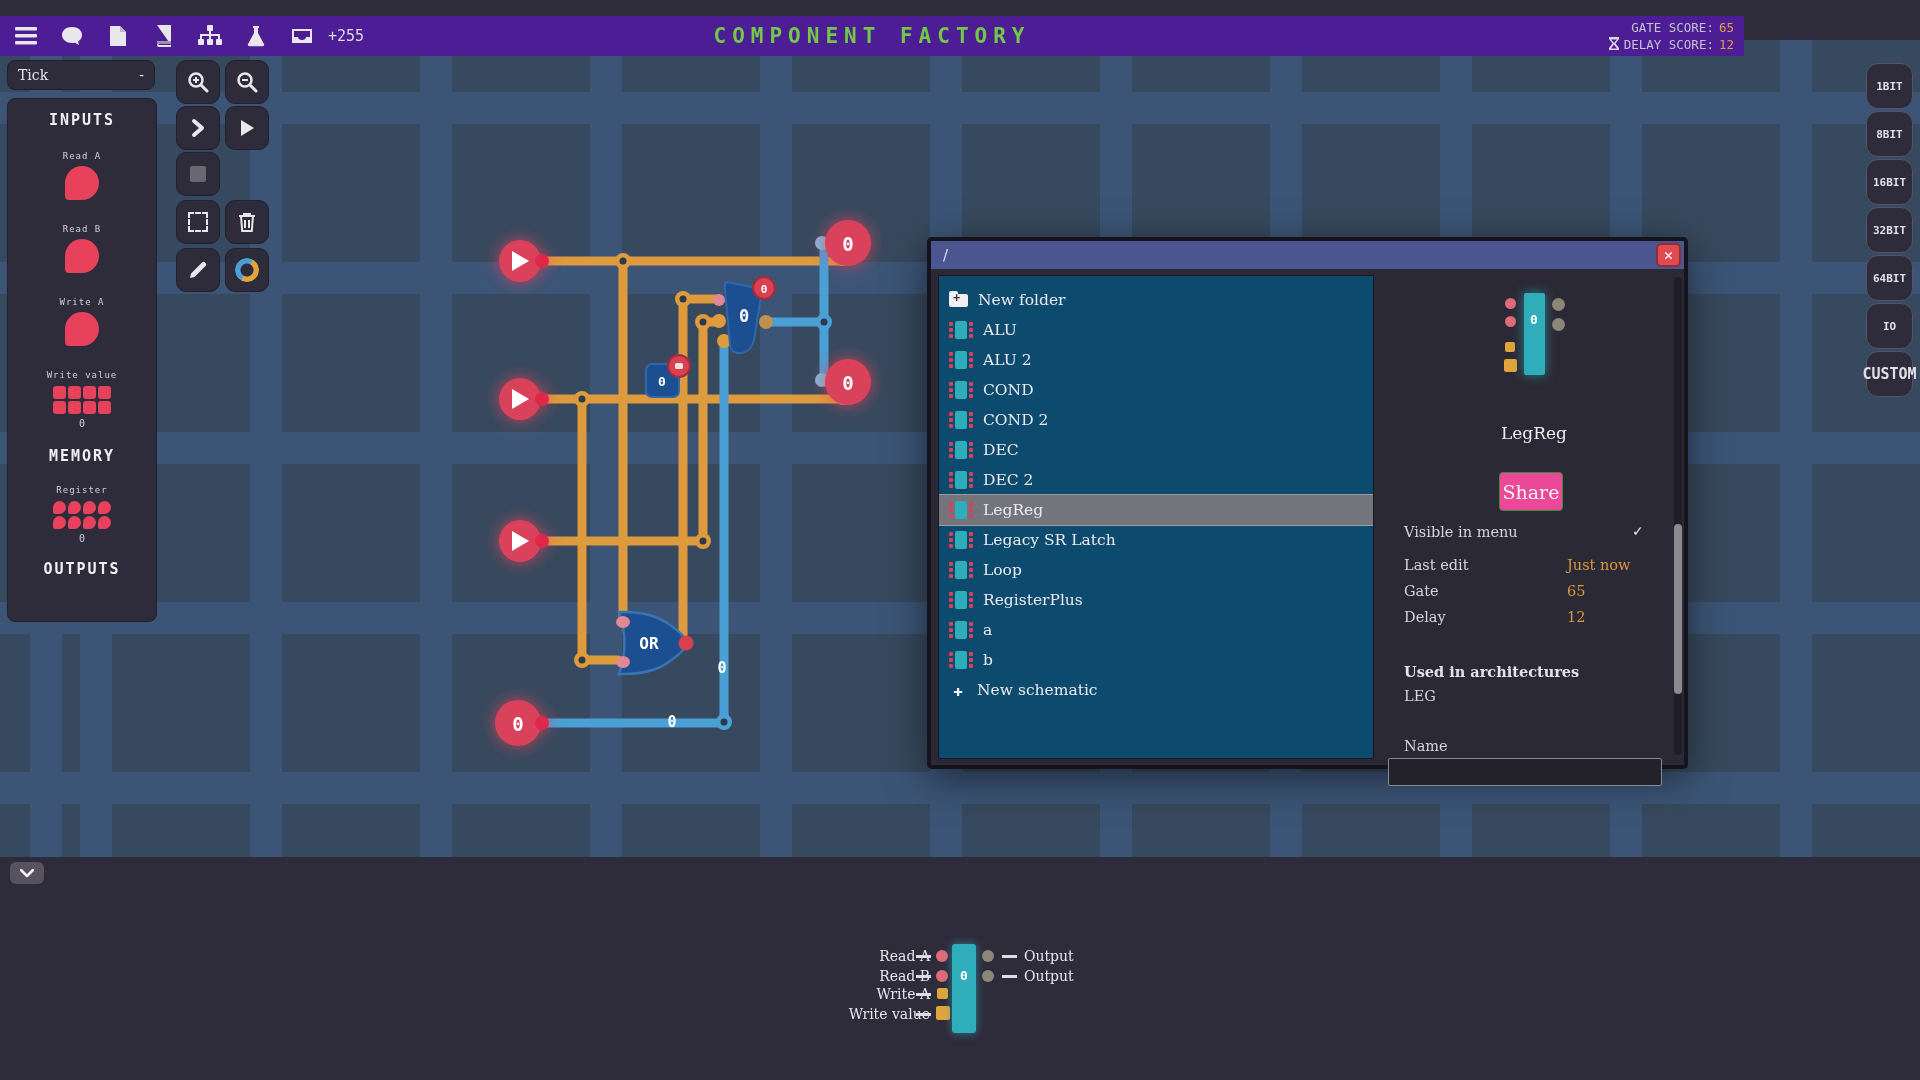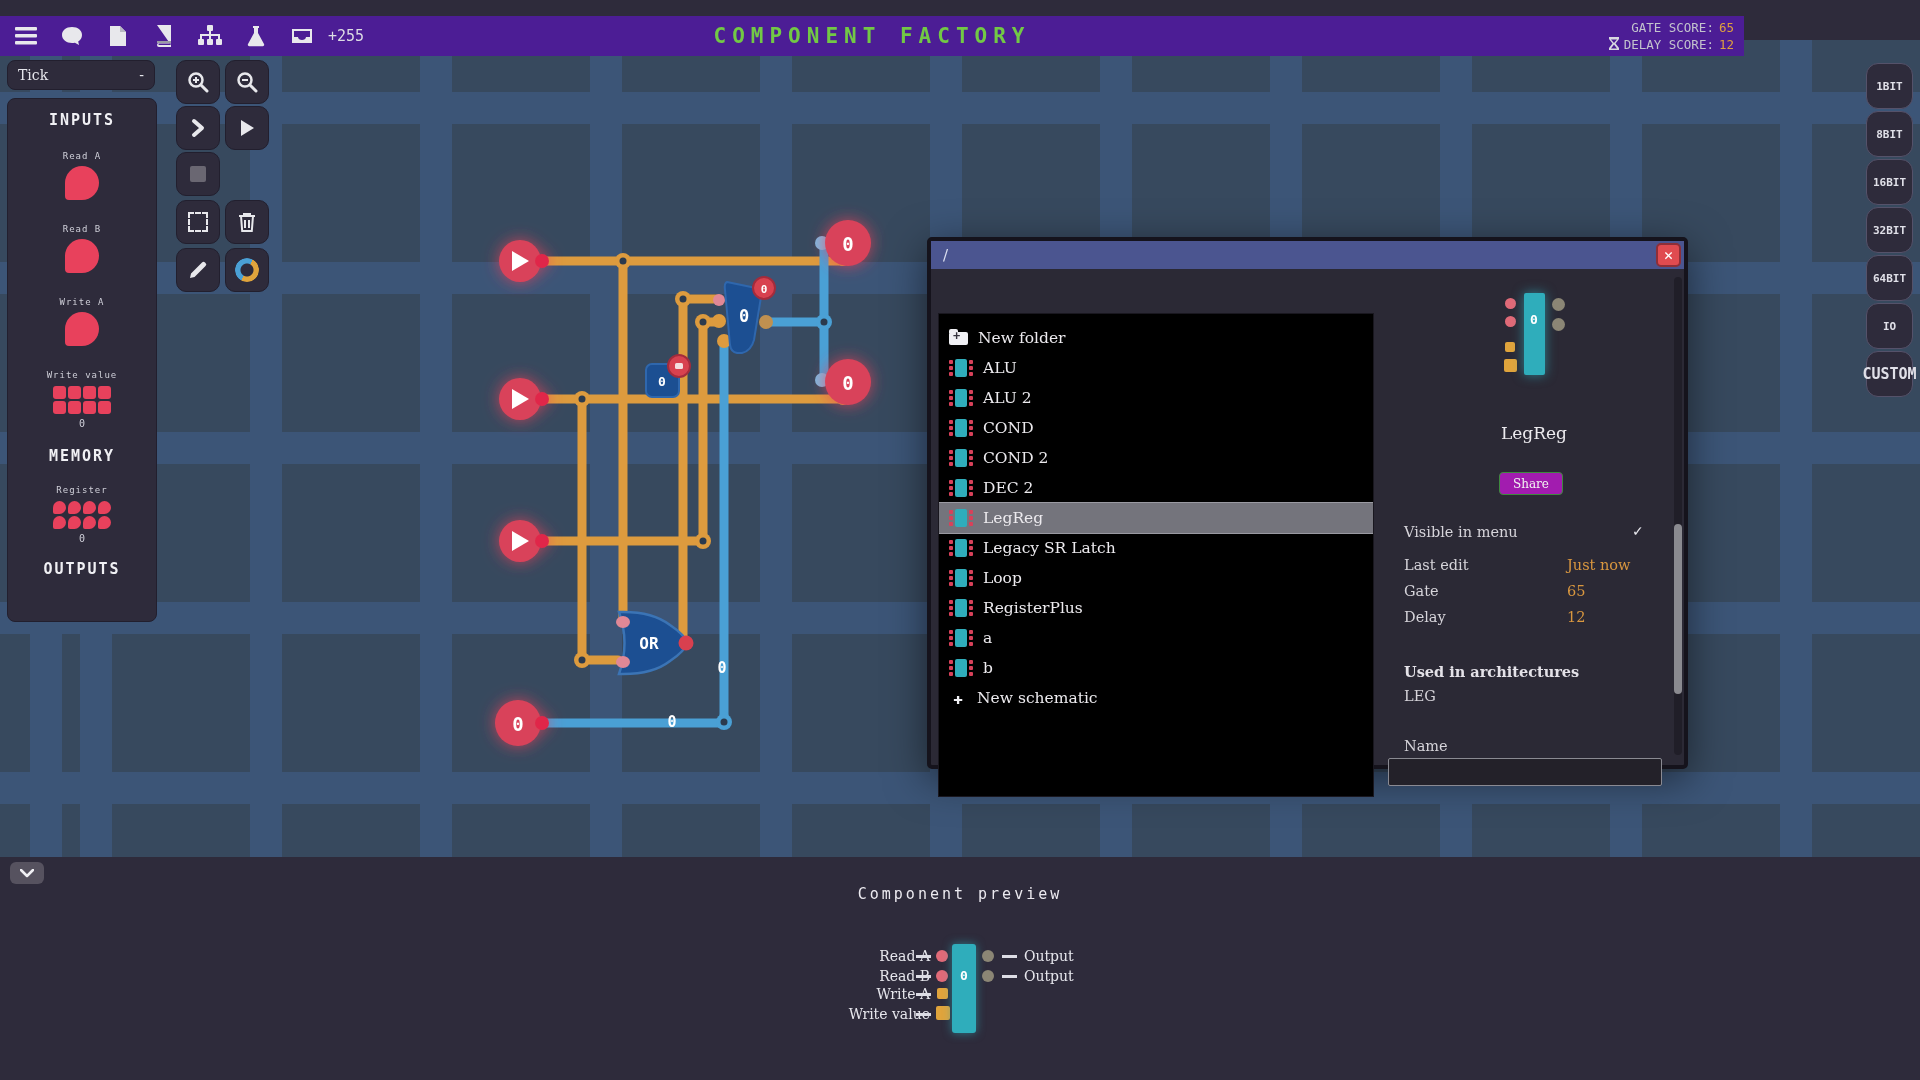--- a/index.html
+++ b/index.html
@@ -66,21 +66,21 @@
   
   #dialog { position:absolute; left:927px; top:237px; width:761px; height:532px; z-index:30;
     background:#2b2935; border:4px solid #15131c; border-radius:5px; box-shadow:0 10px 40px rgba(0,0,0,.5); }
   #dialog-title { position:absolute; left:0; top:0; right:0; height:28px; background:#4b5590;
     display:flex; align-items:center; padding-left:12px;
     font-family:"DejaVu Serif", serif; font-size:15px; color:#dde1f2; }
   #dialog-close { position:absolute; right:3px; top:2px; width:25px; height:24px; background:#e04b50;
     border:2px solid #8e2f38; border-radius:5px; display:flex; align-items:center; justify-content:center;
     color:#fff; font-weight:bold; font-size:15px; cursor:pointer; font-family:"DejaVu Sans Mono", monospace; }
   #dialog-list { position:absolute; left:7px; top:34px; width:436px; height:484px;
-    background:#000000; border:1px solid #19171f; padding-top:9px; overflow:hidden;margin-top:38px; }
+    background:#0c4a6e; border:1px solid #19171f; padding-top:9px; overflow:hidden; }
   .list-row { height:30px; display:flex; align-items:center; gap:10px; padding-left:10px;
     font-family:"DejaVu Serif", serif; font-size:15.5px; color:#eceaee; cursor:pointer; }
   .list-row.selected { background:#74747c; outline:1px solid #9a9aa2; }
   .mini-comp { display:flex; align-items:center; gap:2px; }
   .mini-comp .dots { display:flex; flex-direction:column; gap:2px; }
   .mini-comp .dots i { width:4px; height:4px; background:#d8415a; border-radius:1px; }
   .mini-comp .body { width:12px; height:18px; background:#2fadbb; border-radius:2px; }
   .folder-ic { width:19px; height:13px; background:#f0f0f4; border-radius:2px; position:relative; }
   .folder-ic:before { content:""; position:absolute; left:0; top:-3px; width:9px; height:4px; background:#f0f0f4; border-radius:2px 2px 0 0; }
   .folder-ic:after { content:"+"; position:absolute; left:4px; top:-3px; color:#36343f; font-size:12px; font-weight:bold; font-family:"DejaVu Sans Mono", monospace; }
@@ -92,22 +92,22 @@
   .bc-left { display:flex; flex-direction:column; align-items:center; gap:7px; margin-right:7px; padding-top:5px; }
   .bc-left .c { width:11px; height:11px; border-radius:50%; background:#e06a78; }
   .bc-left .s1 { width:10px; height:10px; background:#e0a43c; border-radius:2px; margin-top:8px; }
   .bc-left .s2 { width:13px; height:13px; background:#e0a43c; border-radius:2px; }
   .bc-body { width:21px; height:82px; background:#2fadbb; border-radius:2px; box-shadow:0 0 12px #2fadbbaa;
     display:flex; align-items:center; justify-content:center; padding-bottom:30px;
     font-family:"DejaVu Sans Mono", monospace; font-size:13px; font-weight:bold; color:#fff; }
   .bc-right { display:flex; flex-direction:column; gap:7px; margin-left:7px; padding-top:5px; }
   .bc-right .c { width:13px; height:13px; border-radius:50%; background:#8b8675; }
   .d-name { position:absolute; left:0; top:148px; width:100%; text-align:center; font-size:17px; color:#eceaee; }
-  #share-btn { position:absolute; left:113px; top:197px; width:64px; height:23px; background:#a21caf;
-    border:1px solid #3e8a3e; border-radius:4px; color:#f2f6f2; font-size:12px;
+  #share-btn { position:absolute; left:113px; top:197px; width:64px; height:39px; background:#ec4899;
+    border:1px solid #3e8a3e; border-radius:4px; color:#f2f6f2; font-size:19px;
     display:flex; align-items:center; justify-content:center; cursor:pointer; font-family:"DejaVu Serif", serif; }
   .d-row { position:absolute; left:18px; width:280px; font-size:14.5px; color:#d6d4da; }
   .d-row .v { position:absolute; left:163px; color:#d9973f; }
   .check { position:absolute; left:228px; top:-1px; color:#e8e8ee; font-size:14px; }
   .d-bold { font-weight:bold; color:#e4e2e8; }
   #name-input { position:absolute; left:2px; top:450px; width:274px; height:28px; background:#232129;
     border:1px solid #8a8a92; border-radius:2px; color:#e6e6ec; font-family:"DejaVu Serif", serif; font-size:14px; padding:0 6px; }
   #dlg-scroll { position:absolute; right:2px; top:36px; width:8px; height:478px; background:#201e28; border-radius:4px; }
   #dlg-thumb { position:absolute; left:0; top:247px; width:8px; height:170px; background:#8a8a90; border-radius:4px; cursor:pointer; }
   
@@ -511,20 +511,36 @@
               <i></i>
               <i></i>
             </span>
             <span class="body"></span>
             <span class="dots">
               <i></i>
               <i></i>
               <i></i>
             </span>
           </span>
+          <span>DEC</span>
+        </div>
+      <div class="list-row">
+          <span class="mini-comp">
+            <span class="dots">
+              <i></i>
+              <i></i>
+              <i></i>
+            </span>
+            <span class="body"></span>
+            <span class="dots">
+              <i></i>
+              <i></i>
+              <i></i>
+            </span>
+          </span>
           <span>DEC 2</span>
         </div>
       <div class="list-row selected">
           <span class="mini-comp">
             <span class="dots">
               <i></i>
               <i></i>
               <i></i>
             </span>
             <span class="body"></span>
@@ -668,21 +684,20 @@
       <div id="dlg-thumb"></div>
     </div>
   </div>
 
   <div id="bottom">
     <div id="collapse-btn">
       <svg width="14" height="9" viewBox="0 0 14 9">
           <path d="M1 1 L7 7 L13 1" stroke="#f0f0f4" stroke-width="2.5" fill="none" stroke-linecap="round" stroke-linejoin="round"></path>
         </svg>
     </div>
-    <div id="preview-title">Component preview</div>
     <div id="preview">
 
       <div class="pv-label r" style="left:10px; top:13px">Read A</div>
       <div class="pv-label r" style="left:10px; top:33px">Read B</div>
       <div class="pv-label r" style="left:10px; top:51px">Write A</div>
       <div class="pv-label r" style="left:10px; top:71px">Write value</div>
 
       <div class="pv-dash" style="left:156px; top:20px"></div>
       <div class="pv-dash" style="left:156px; top:40px"></div>
       <div class="pv-dash" style="left:156px; top:58px"></div>

